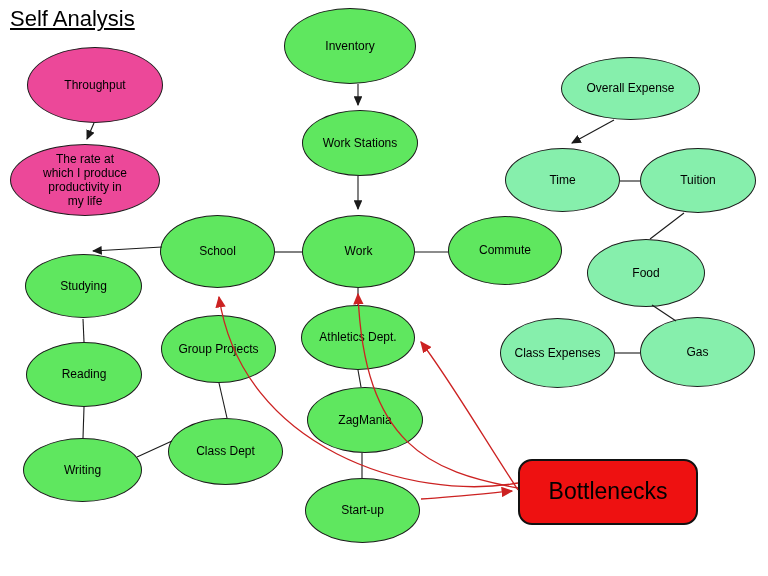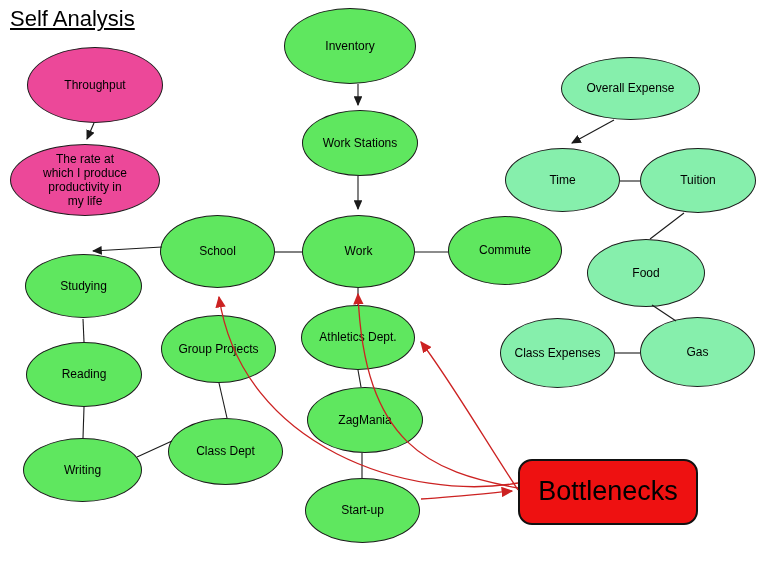--- a/index.html
+++ b/index.html
@@ -10,21 +10,21 @@
   #page-title{
     position:absolute;left:10px;top:6px;margin:0;
     font-size:22px;font-weight:400;color:#000;text-decoration:underline;
   }
   .node{
     position:absolute;display:flex;align-items:center;justify-content:center;
     text-align:center;color:#000;font-size:12px;line-height:1.18;
     white-space:pre-line;box-sizing:border-box;padding:2px 6px;
   }
   .node.ellipse{border-radius:50%;border:1px solid #1c1c1c;}
-  .node.rect{border-radius:14px;border:2px solid #111;font-size:27px;}
+  .node.rect{border-radius:14px;border:2px solid #111;font-size:23px;}
   .fill-green{background:#5fe75f;}
   .fill-yellow{background:#ec4899;}
   .fill-gray{background:#86efac;border-color:#3a3a3a;}
   .fill-red{background:#ee1111;}
   #edges-svg{position:absolute;left:0;top:0;pointer-events:none;}
 </style>
 </head>
 <body>
 
 <div id="slide">

